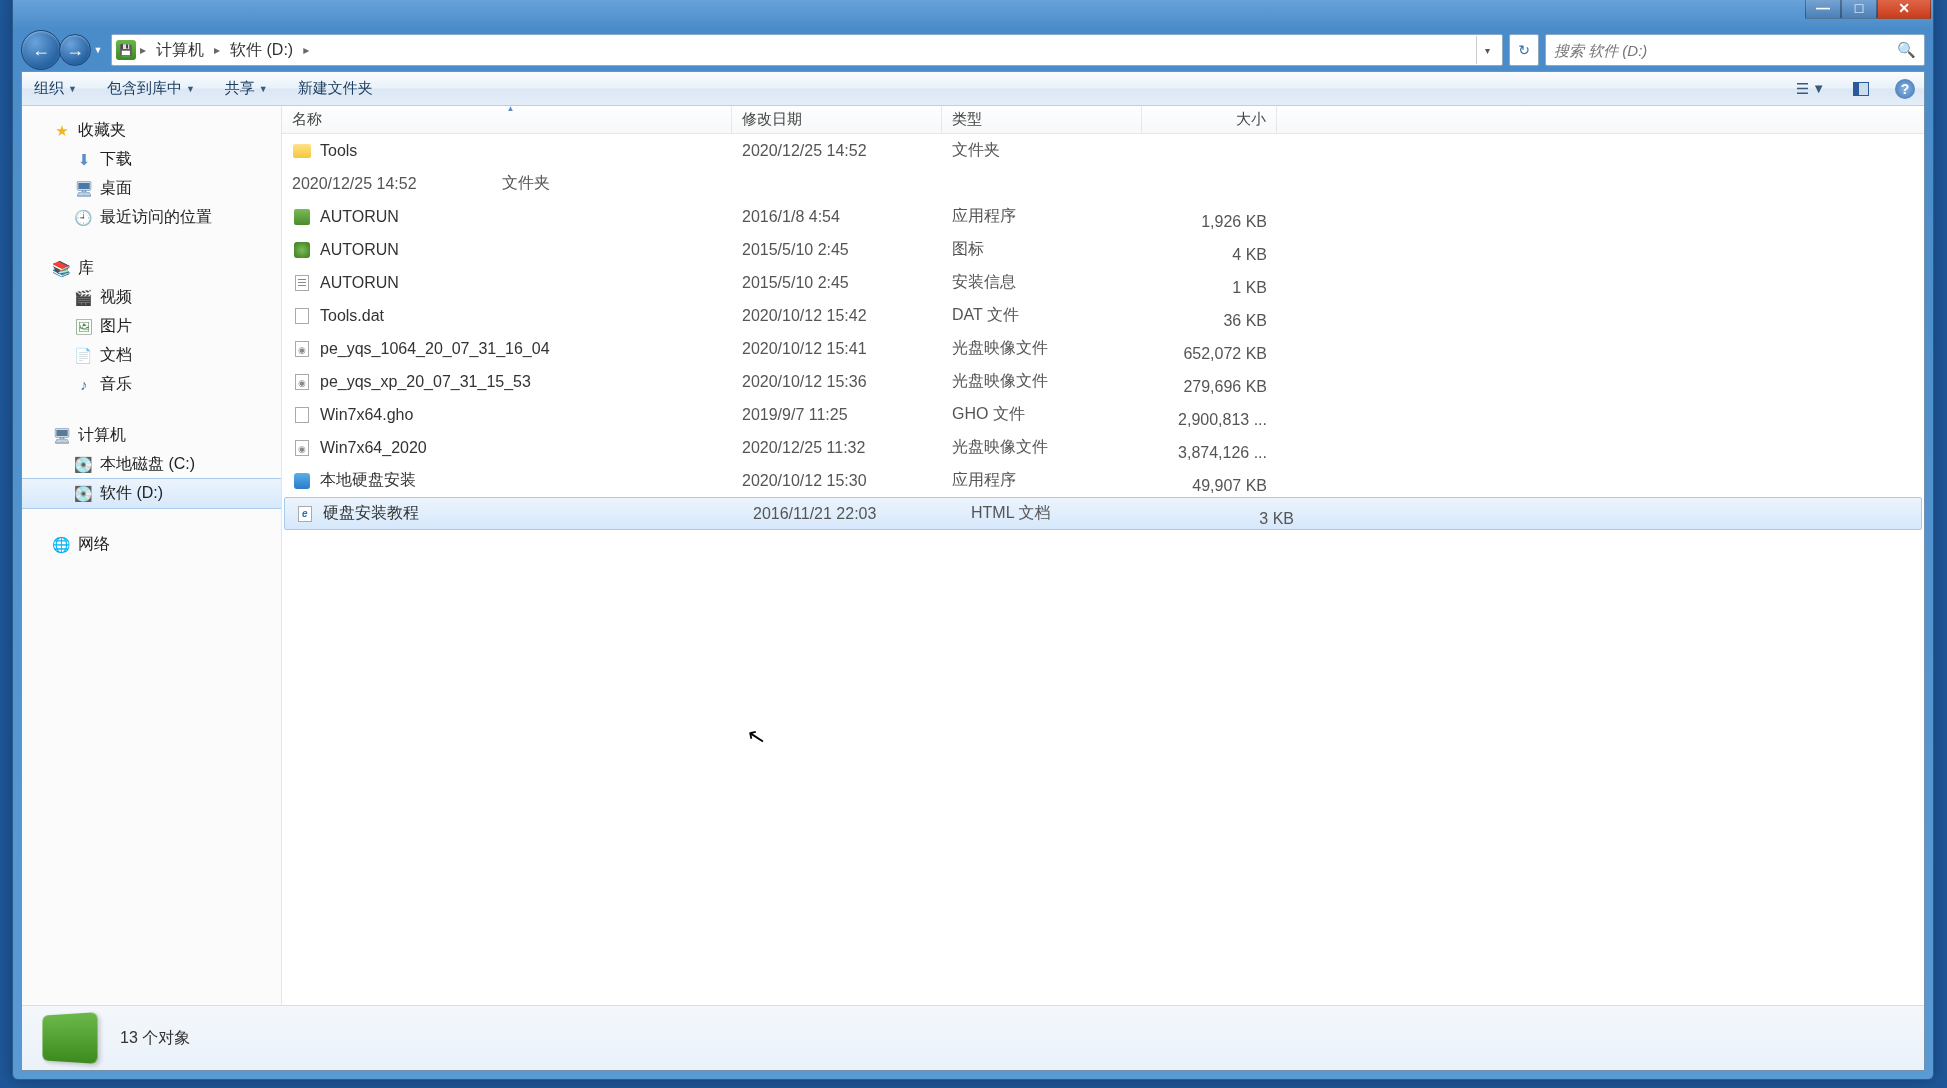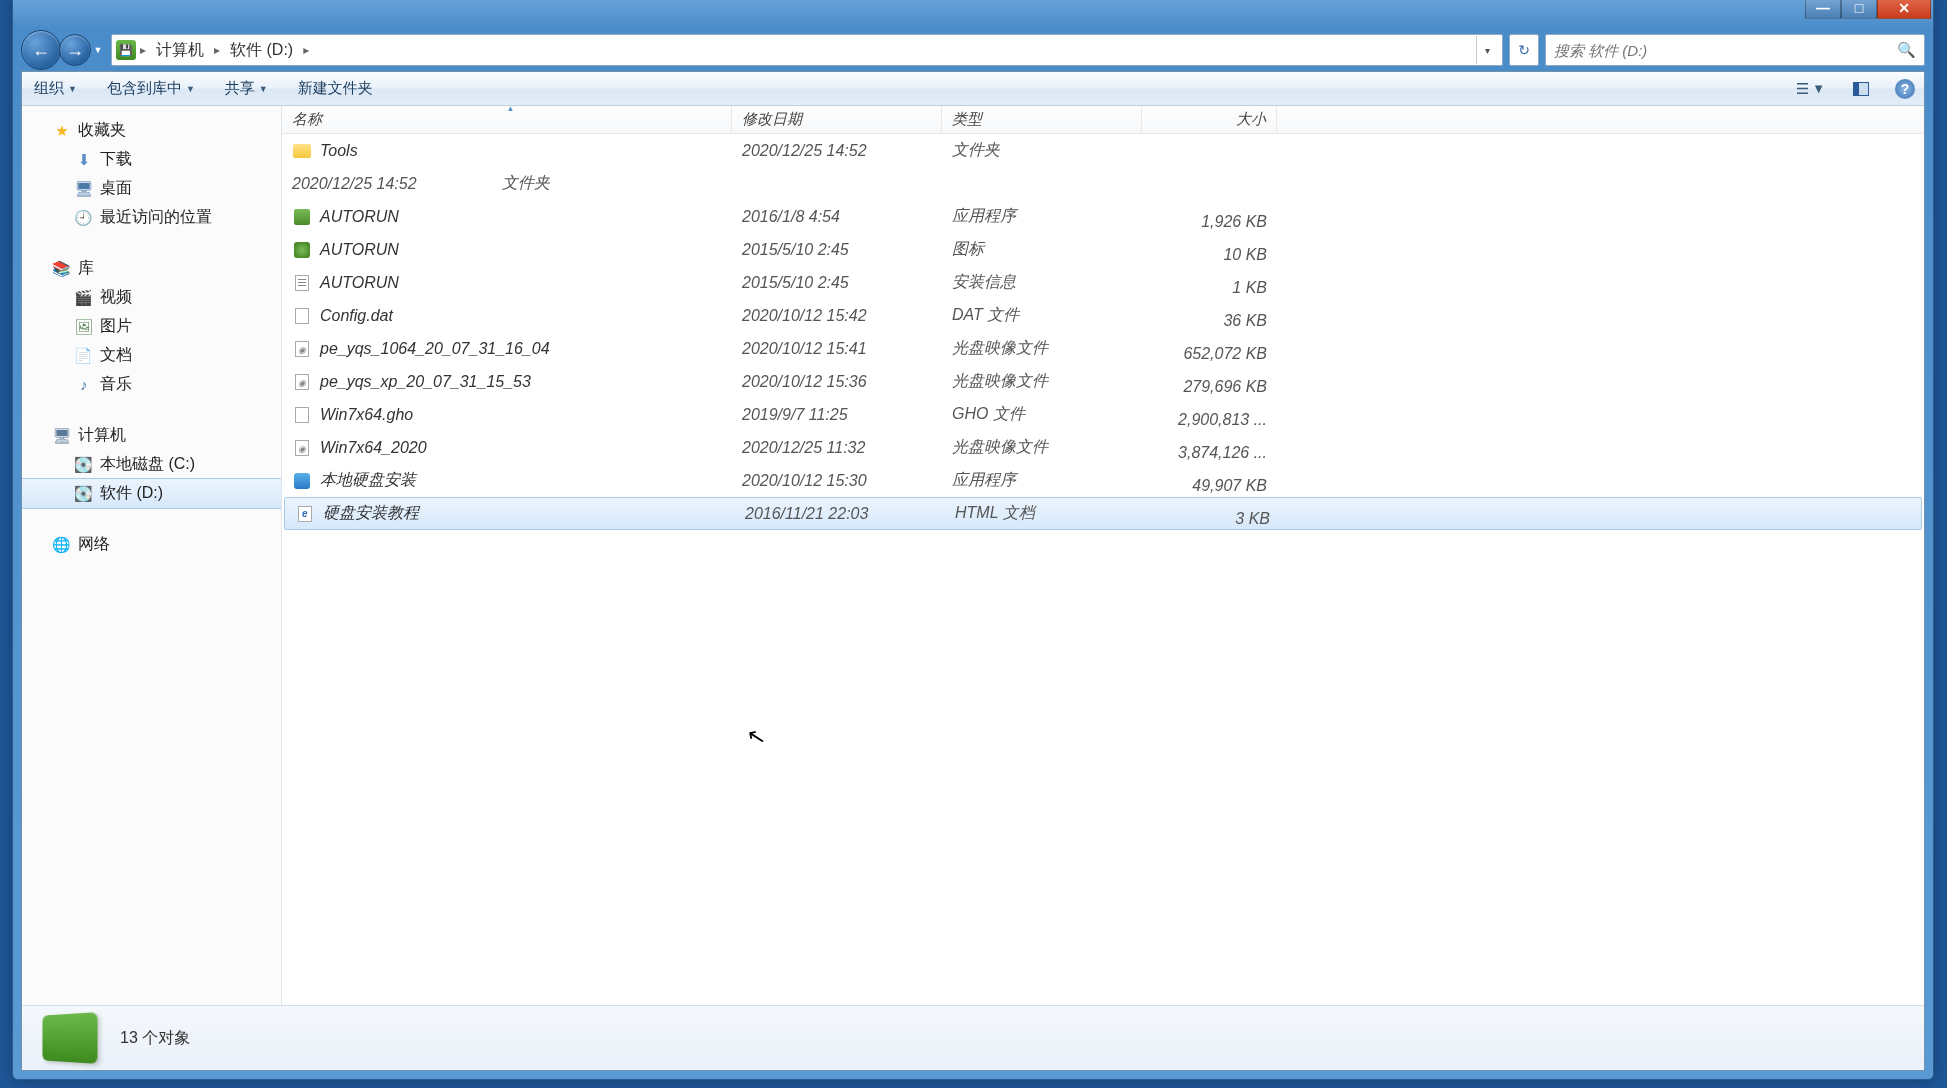--- a/index.html
+++ b/index.html
@@ -253,21 +253,21 @@
 .ico-lib { color: #d4b46a; }
 .ico-vid { color: #4a7aa8; }
 .ico-pic { color: #5a8a5a; }
 .ico-doc { color: #c8a860; }
 .ico-mus { color: #4a7aa8; }
 .ico-comp { color: #5a7a9a; }
 .ico-drive-c { color: #8aa8c8; }
 .ico-drive-d { color: #6bb84a; }
 .ico-net { color: #4a8aa8; }
 
-.content-pane { flex: 1; background: white; overflow-y: auto; font-style: italic; }
+.content-pane { flex: 1; background: white; overflow-y: auto; }
 .col-headers {
   display: flex;
   height: 28px;
   border-bottom: 1px solid #e8e8e8;
   background: linear-gradient(#fefefe, #f6f8fa);
   align-items: center;
 }
 .col-h {
   padding: 0 10px;
   font-size: 15px;
@@ -296,20 +296,21 @@
   display: flex;
   align-items: center;
   height: 33px;
   cursor: pointer;
 }
 .file-row.selected {
   background: linear-gradient(#ecf4fd, #d6e8fb);
   border: 1px solid #a8cbec;
   border-radius: 2px;
   margin: 0 2px;
+  gap: 8px;
 }
 .cell { padding: 0 10px; font-size: 16px; color: #333; display: flex; align-items: center; gap: 8px; overflow: hidden; white-space: nowrap; }
 .cell.name { width: 450px; }
 .cell.date { width: 210px; color: #555; }
 .cell.type { width: 200px; color: #555; }
 .cell.size { width: 135px; justify-content: flex-end; color: #555; margin-top: 11px; }
 .file-ico { width: 20px; height: 20px; display: flex; align-items: center; justify-content: center; font-size: 15px; flex-shrink: 0; }
 .fi-folder { background: linear-gradient(#ffe28a, #f4c83a); border-radius: 2px; width: 18px; height: 14px; }
 .fi-exe { background: linear-gradient(#7abb5a, #4a8a2a); border-radius: 2px; width: 16px; height: 16px; display: flex; align-items: center; justify-content: center; }
 .fi-ico { background: radial-gradient(#7abb5a, #3a7a1a); border-radius: 3px; width: 16px; height: 16px; }
@@ -531,39 +532,39 @@
             </div>
             <div class="file-row">
               <div class="cell name">
                 <div class="file-ico">
                   <div class="fi-ico"></div>
                 </div>
                 <span>AUTORUN</span>
               </div>
               <div class="cell date">2015/5/10 2:45</div>
               <div class="cell type">图标</div>
-              <div class="cell size">10 KB</div>
+              <div class="cell size">4 KB</div>
             </div>
             <div class="file-row">
               <div class="cell name">
                 <div class="file-ico">
                   <div class="fi-ini"></div>
                 </div>
                 <span>AUTORUN</span>
               </div>
               <div class="cell date">2015/5/10 2:45</div>
               <div class="cell type">安装信息</div>
               <div class="cell size">1 KB</div>
             </div>
             <div class="file-row">
               <div class="cell name">
                 <div class="file-ico">
                   <div class="fi-dat"></div>
                 </div>
-                <span>Config.dat</span>
+                <span>Tools.dat</span>
               </div>
               <div class="cell date">2020/10/12 15:42</div>
               <div class="cell type">DAT 文件</div>
               <div class="cell size">36 KB</div>
             </div>
             <div class="file-row">
               <div class="cell name">
                 <div class="file-ico">
                   <div class="fi-iso"></div>
                 </div>

